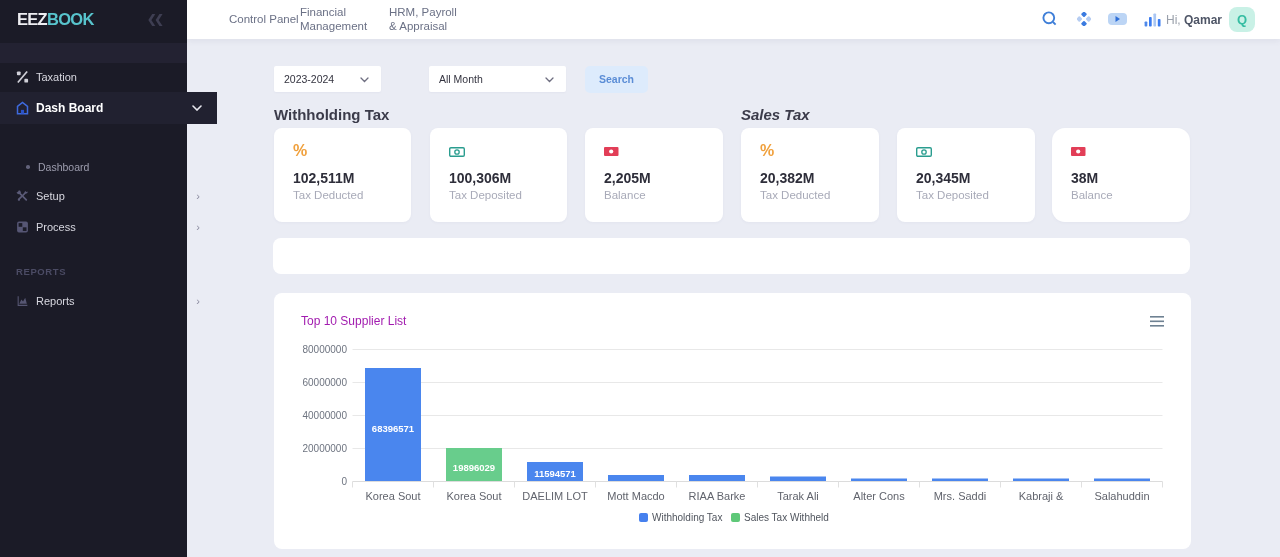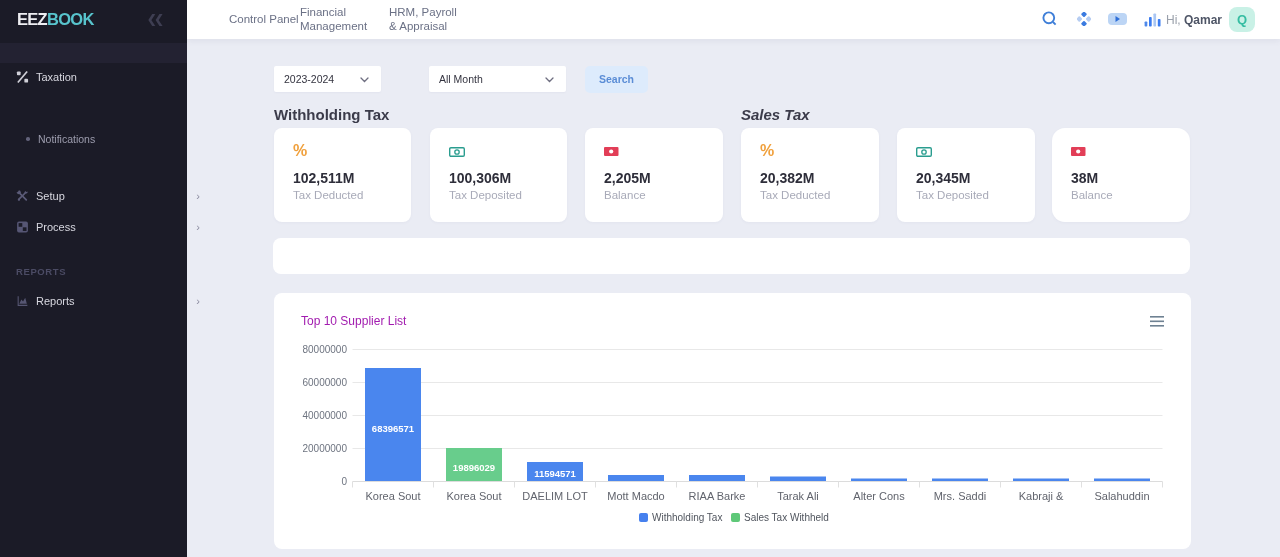--- a/index.html
+++ b/index.html
@@ -62,24 +62,34 @@
 
   <div class="abs mi" style="top:62px;">
     <svg class="ic" viewBox="0 0 14 14">
         <rect x="1" y="1" width="4" height="4" rx="1" fill="#d0d0d8"></rect>
         <rect x="9" y="9" width="4" height="4" rx="1" fill="#d0d0d8"></rect>
         <line x1="12" y1="1" x2="2" y2="13" stroke="#d0d0d8" stroke-width="1.8"></line>
       </svg>
     <div class="tx">Taxation</div>
   </div>
 
-
-  <div class="abs smi" style="top:124px;">
+  <div class="abs mi" style="top:92px;height:32px;background:#212130;">
+    <svg class="ic" viewBox="0 0 24 24" style="width:15px;height:15px;left:15px;">
+        <path d="M4 9.5 L12 3 L20 9.5 V21 H4 Z" fill="none" stroke="#3e6add" stroke-width="2.4"></path>
+        <rect x="9.5" y="15" width="5" height="6" fill="#2a52c8"></rect>
+      </svg>
+    <div class="tx" style="color:#ffffff;font-weight:700;font-size:12px;">Dash Board</div>
+    <svg style="position:absolute;right:15px;top:50%;margin-top:-3px;" width="10" height="6" viewBox="0 0 10 6" fill="none" stroke="#e8e8ee" stroke-width="1.6" stroke-linecap="round">
+        <path d="M1 1 L5 5 L9 1"></path>
+      </svg>
+  </div>
+
+  <div class="abs smi" style="top:152px;">
     <div class="dot"></div>
-      <div class="tx">Notifications</div>
+      <div class="tx">Dashboard</div>
   </div>
 
   <div class="abs mi" style="top:181px;">
     <svg class="ic" viewBox="0 0 24 24">
       <g stroke="#5b5b78" stroke-width="3.2" stroke-linecap="round" fill="none">
         <path d="M6.5 6.5 L19 19"></path>
         <path d="M17.5 6 L6 17.5"></path>
       </g>
       <circle cx="5.2" cy="5.2" r="3.6" fill="#5b5b78"></circle>
       <rect x="-0.5" y="-0.5" width="5" height="5" rx="1" fill="#1b1b27" transform="rotate(45 2 2)"></rect>

